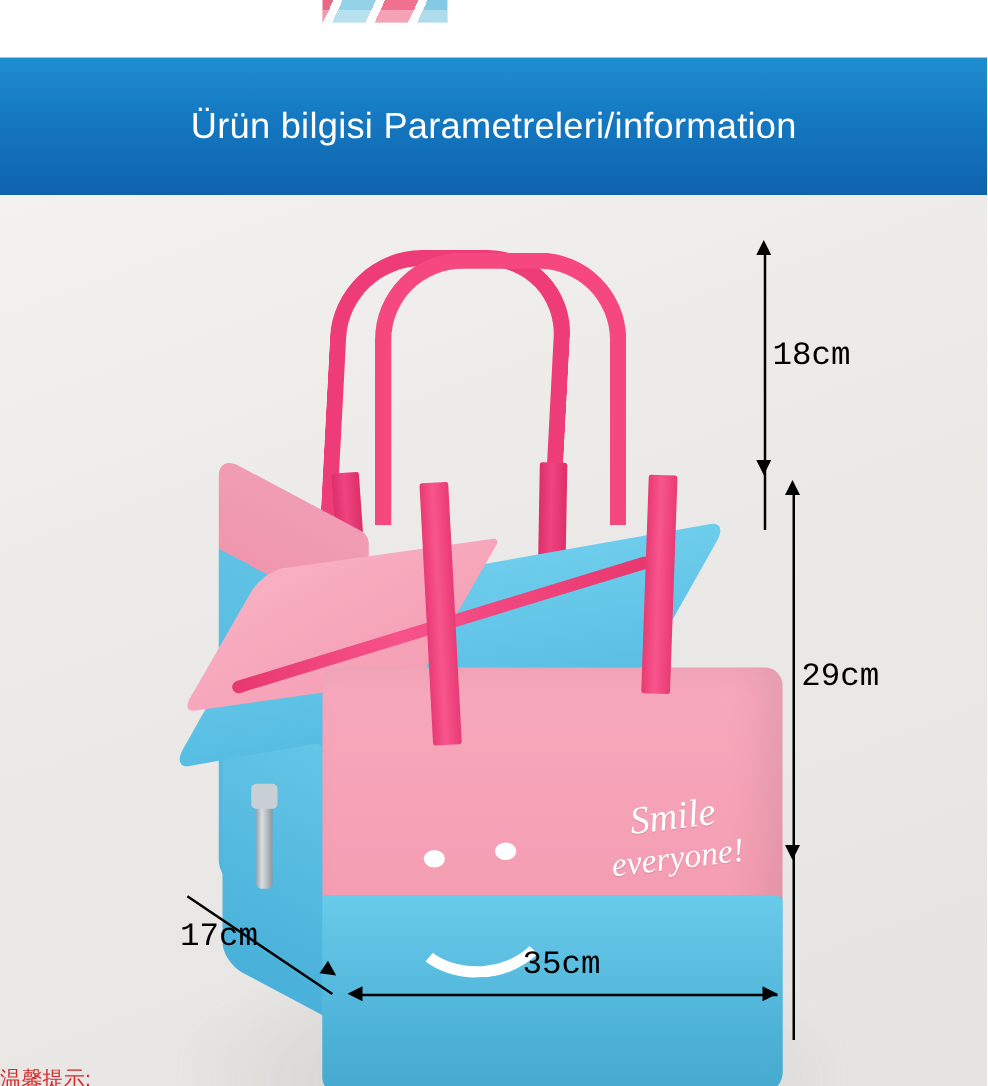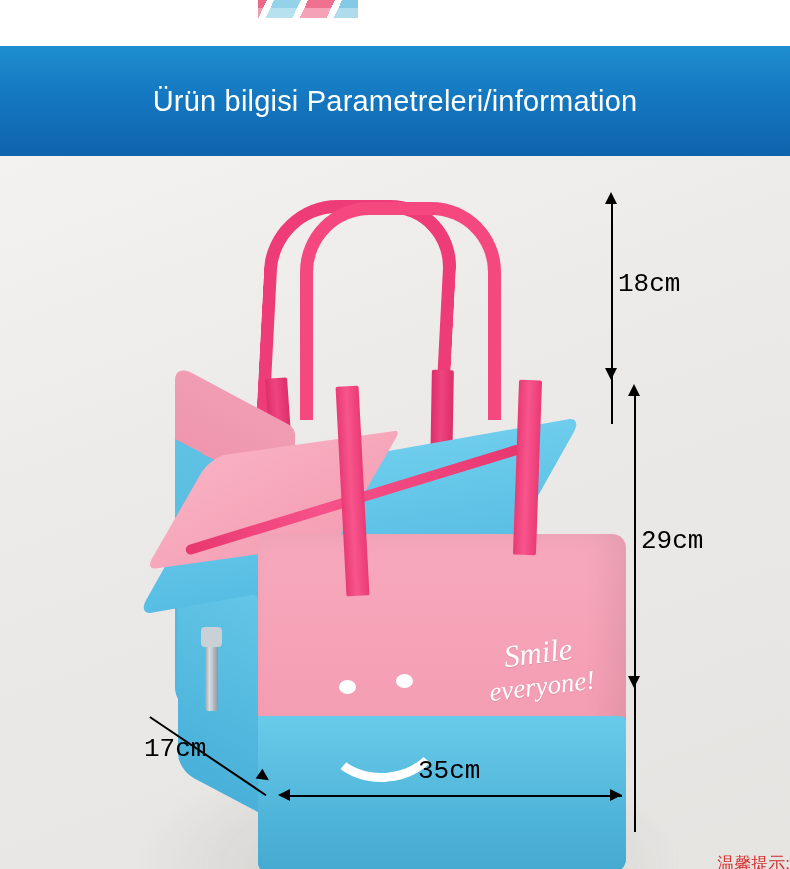--- a/index.html
+++ b/index.html
@@ -284,21 +284,21 @@
     height: 1.5px;
     background: #000;
     transform-origin: left center;
   }
 
   
   .bottom-caption {
     position: absolute;
     left: 0; top: 852px;
     width: 790px;
-    text-align: right;
+    text-align: left;
     color: #d42a2a;
     font-family: "Liberation Sans", sans-serif;
     font-size: 17px;
     overflow: hidden;
     height: 17px;
   }
 </style>
 </head>
 <body>
 

